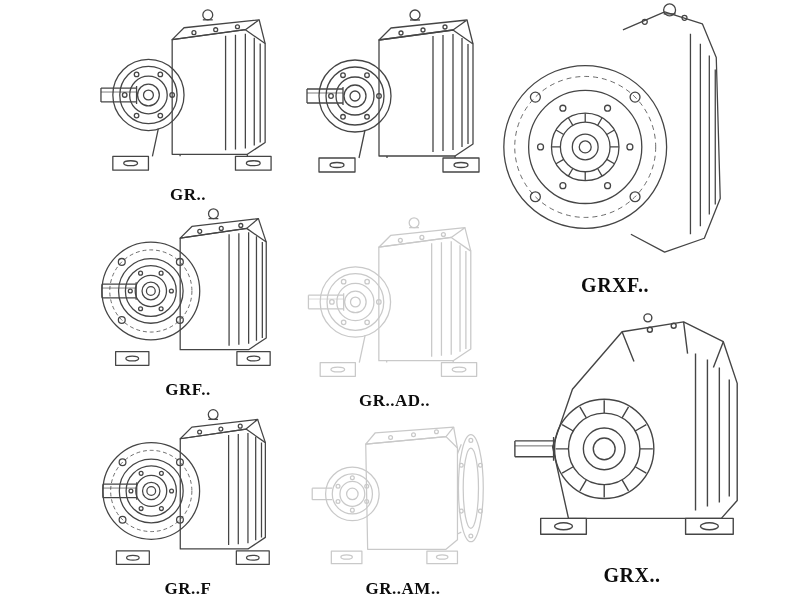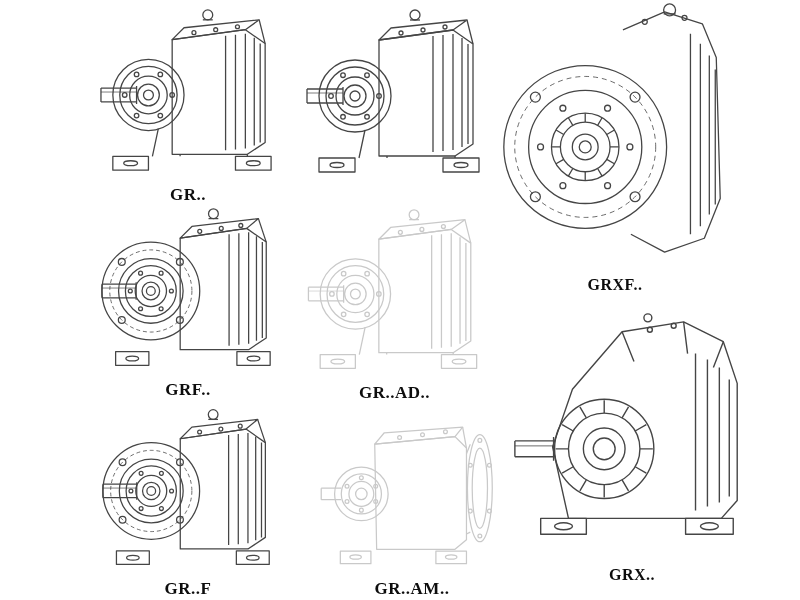--- a/index.html
+++ b/index.html
@@ -15,21 +15,21 @@
     position: absolute; left: 0; top: 0; width: 100%; height: calc(100% - 22px);
     color: var(--line, #454545);
   }
   .unit.faded .drawing { color: var(--faded-line, #c9c9c9); }
   .cap {
     position: absolute; left: 0; right: 0; bottom: 0; height: 22px;
     text-align: center; font-weight: bold; font-size: 17px; line-height: 22px;
     color: var(--label, #0d0d0d); letter-spacing: 0.5px;
     font-family: "Liberation Serif", serif;
   }
-  .unit.big .cap { font-size: 16px; }
+  .unit.big .cap { font-size: 20px; }
 </style>
 </head>
 <body>
 
 <div class="canvas">
 
   <svg class="defs" aria-hidden="true">
     <defs>
 
       <symbol id="sym-gear-side" viewBox="0 0 200 182">
@@ -213,41 +213,41 @@
     <figcaption class="cap">GRXF..</figcaption>
   </figure>
 
   <figure class="unit" style="left:88px; top:201px; width:200px; height:200px">
     <svg class="drawing">
       <use href="#sym-gear-flange"></use>
       </svg>
     <figcaption class="cap">GRF..</figcaption>
   </figure>
 
-  <figure class="unit faded" style="left:292px; top:204px; width:205px; height:200px">
+  <figure class="unit faded" style="left:292px; top:212px; width:205px; height:200px">
     <svg class="drawing">
       <use href="#sym-gear-side"></use>
       </svg>
     <figcaption class="cap">GR..AD..</figcaption>
   </figure>
 
   <figure class="unit" style="left:88px; top:402px; width:200px; height:198px">
     <svg class="drawing">
       <use href="#sym-gear-flange"></use>
       </svg>
     <figcaption class="cap">GR..F</figcaption>
   </figure>
 
   <figure class="unit big" style="left:498px; top:298px; width:268px; height:288px">
     <svg class="drawing">
       <use href="#sym-gear-large"></use>
       </svg>
     <figcaption class="cap">GRX..</figcaption>
   </figure>
 
-  <figure class="unit faded" style="left:307px; top:406px; width:210px; height:194px">
+  <figure class="unit faded" style="left:298px; top:406px; width:210px; height:194px">
     <svg class="drawing">
       <use href="#sym-gear-adapter"></use>
       </svg>
     <figcaption class="cap">GR..AM..</figcaption>
   </figure>
 
 </div>
 
 </body></html>

